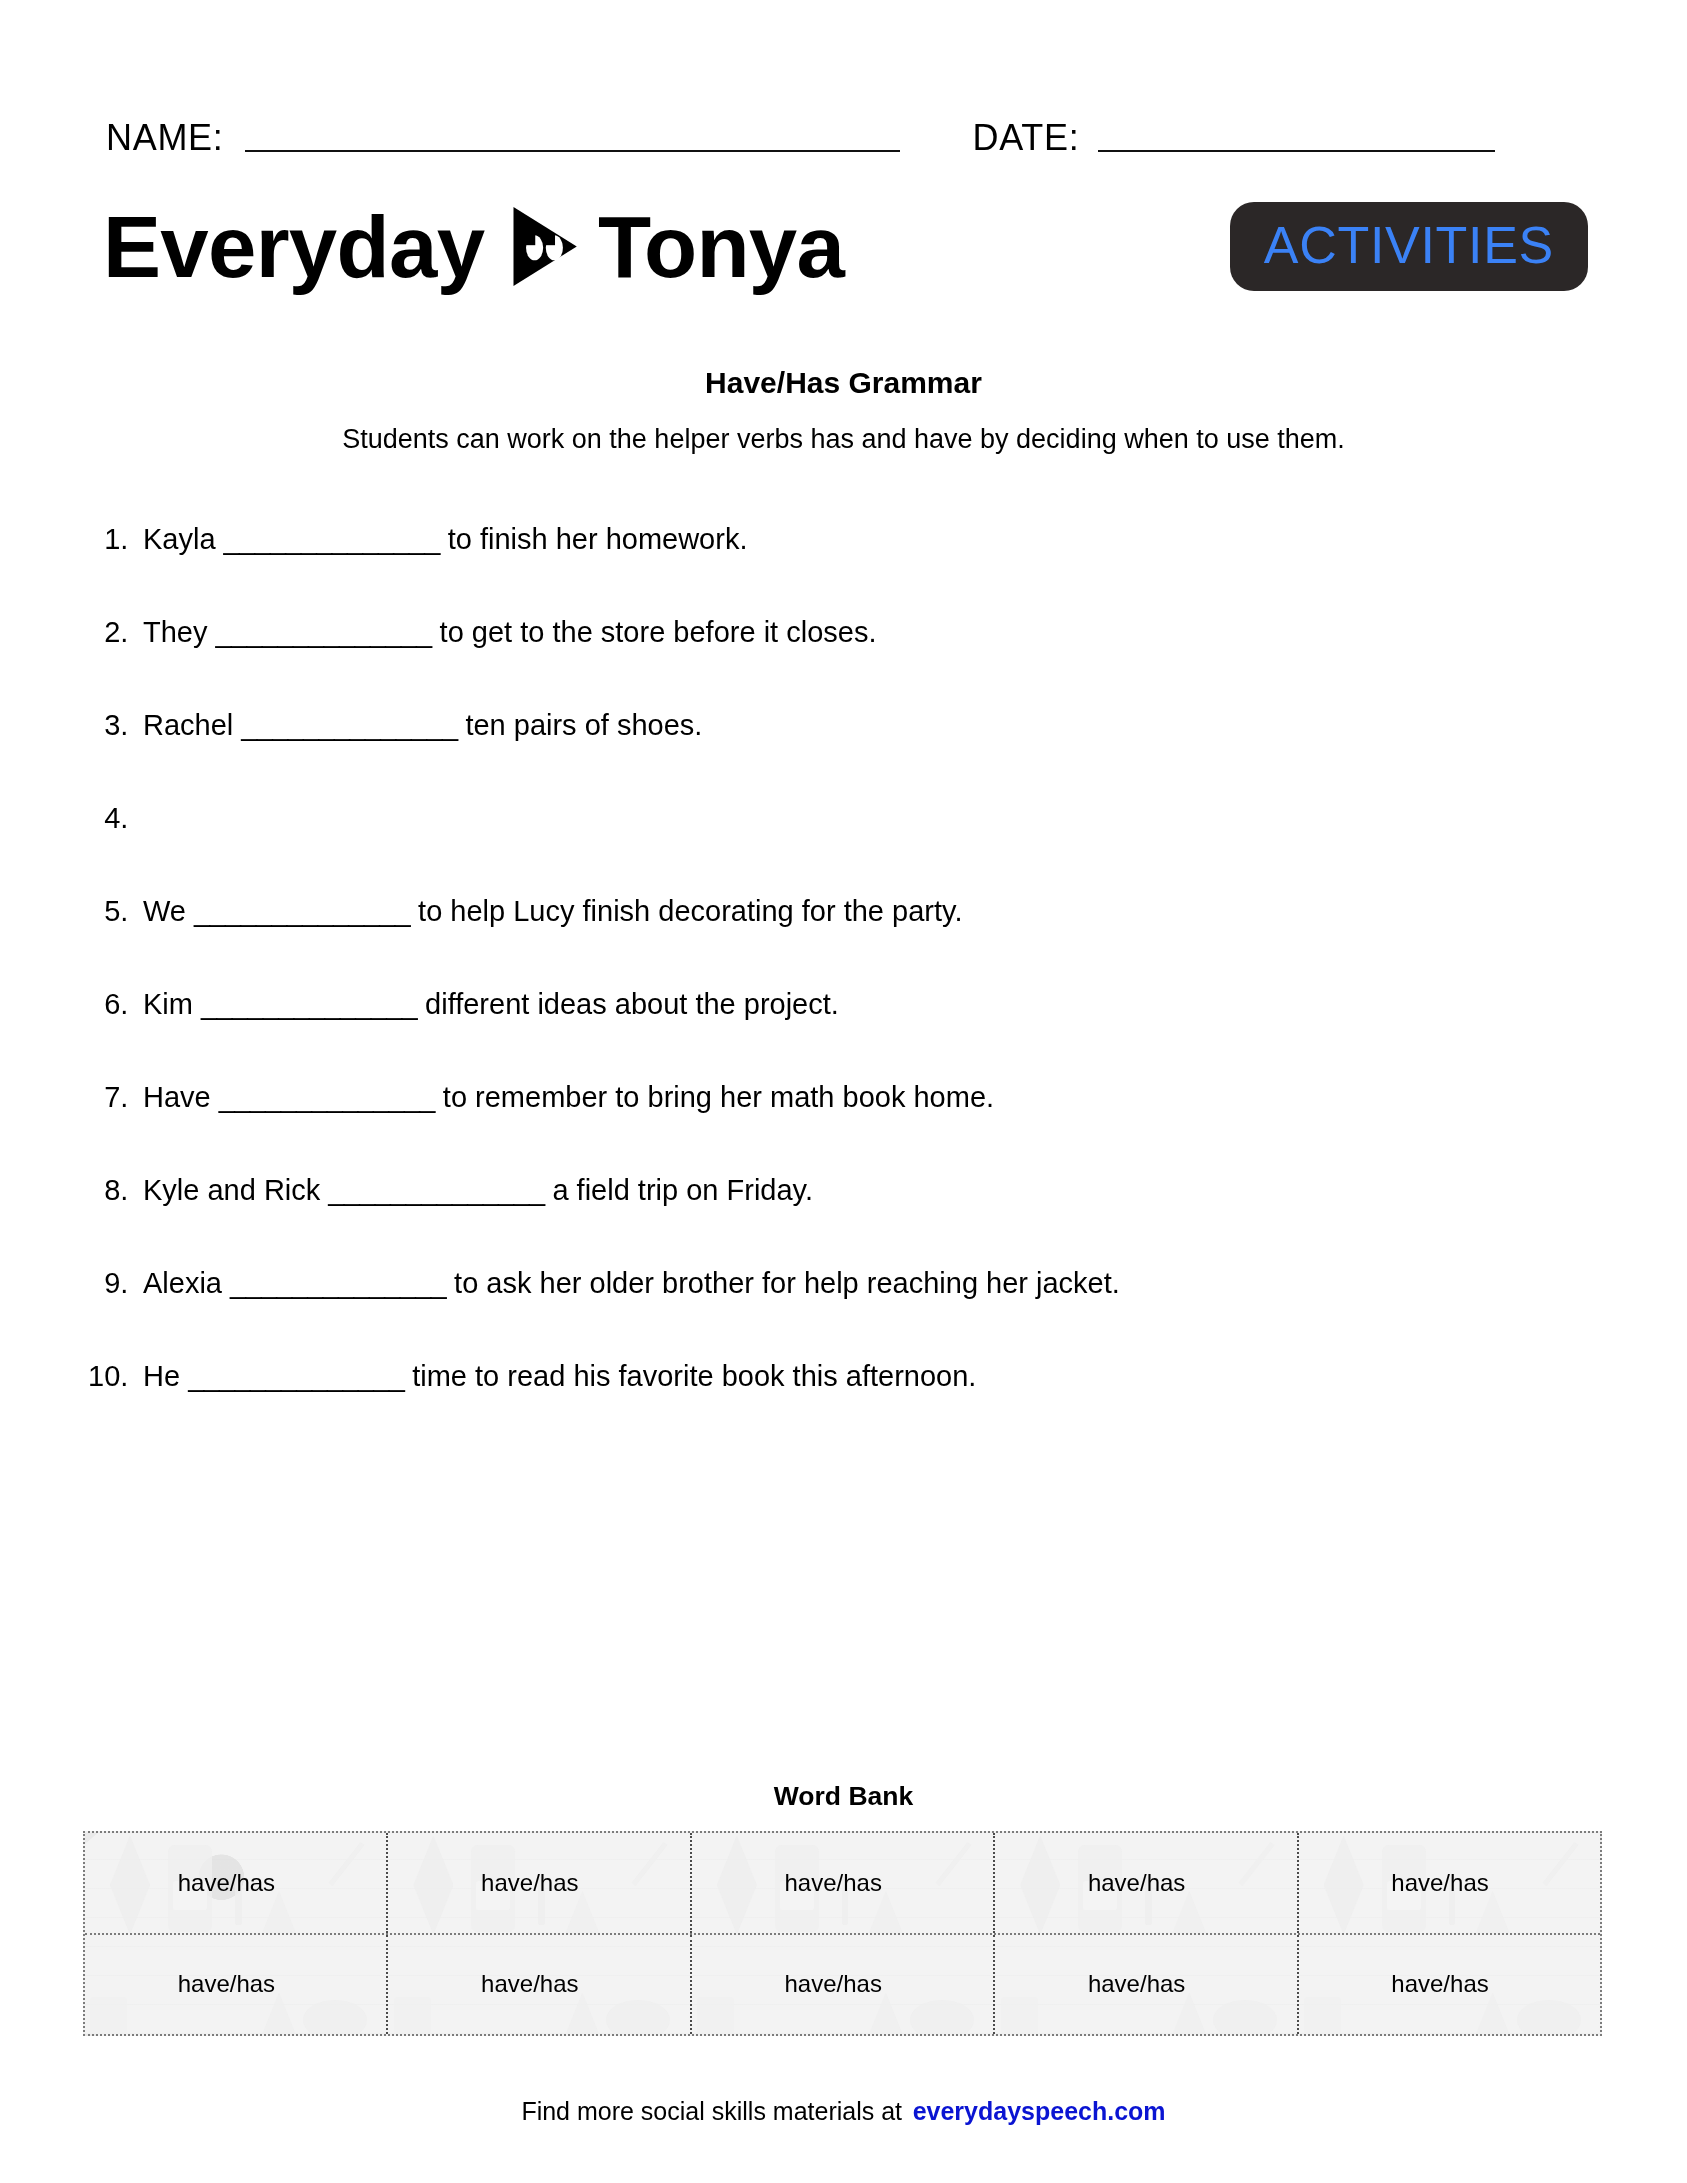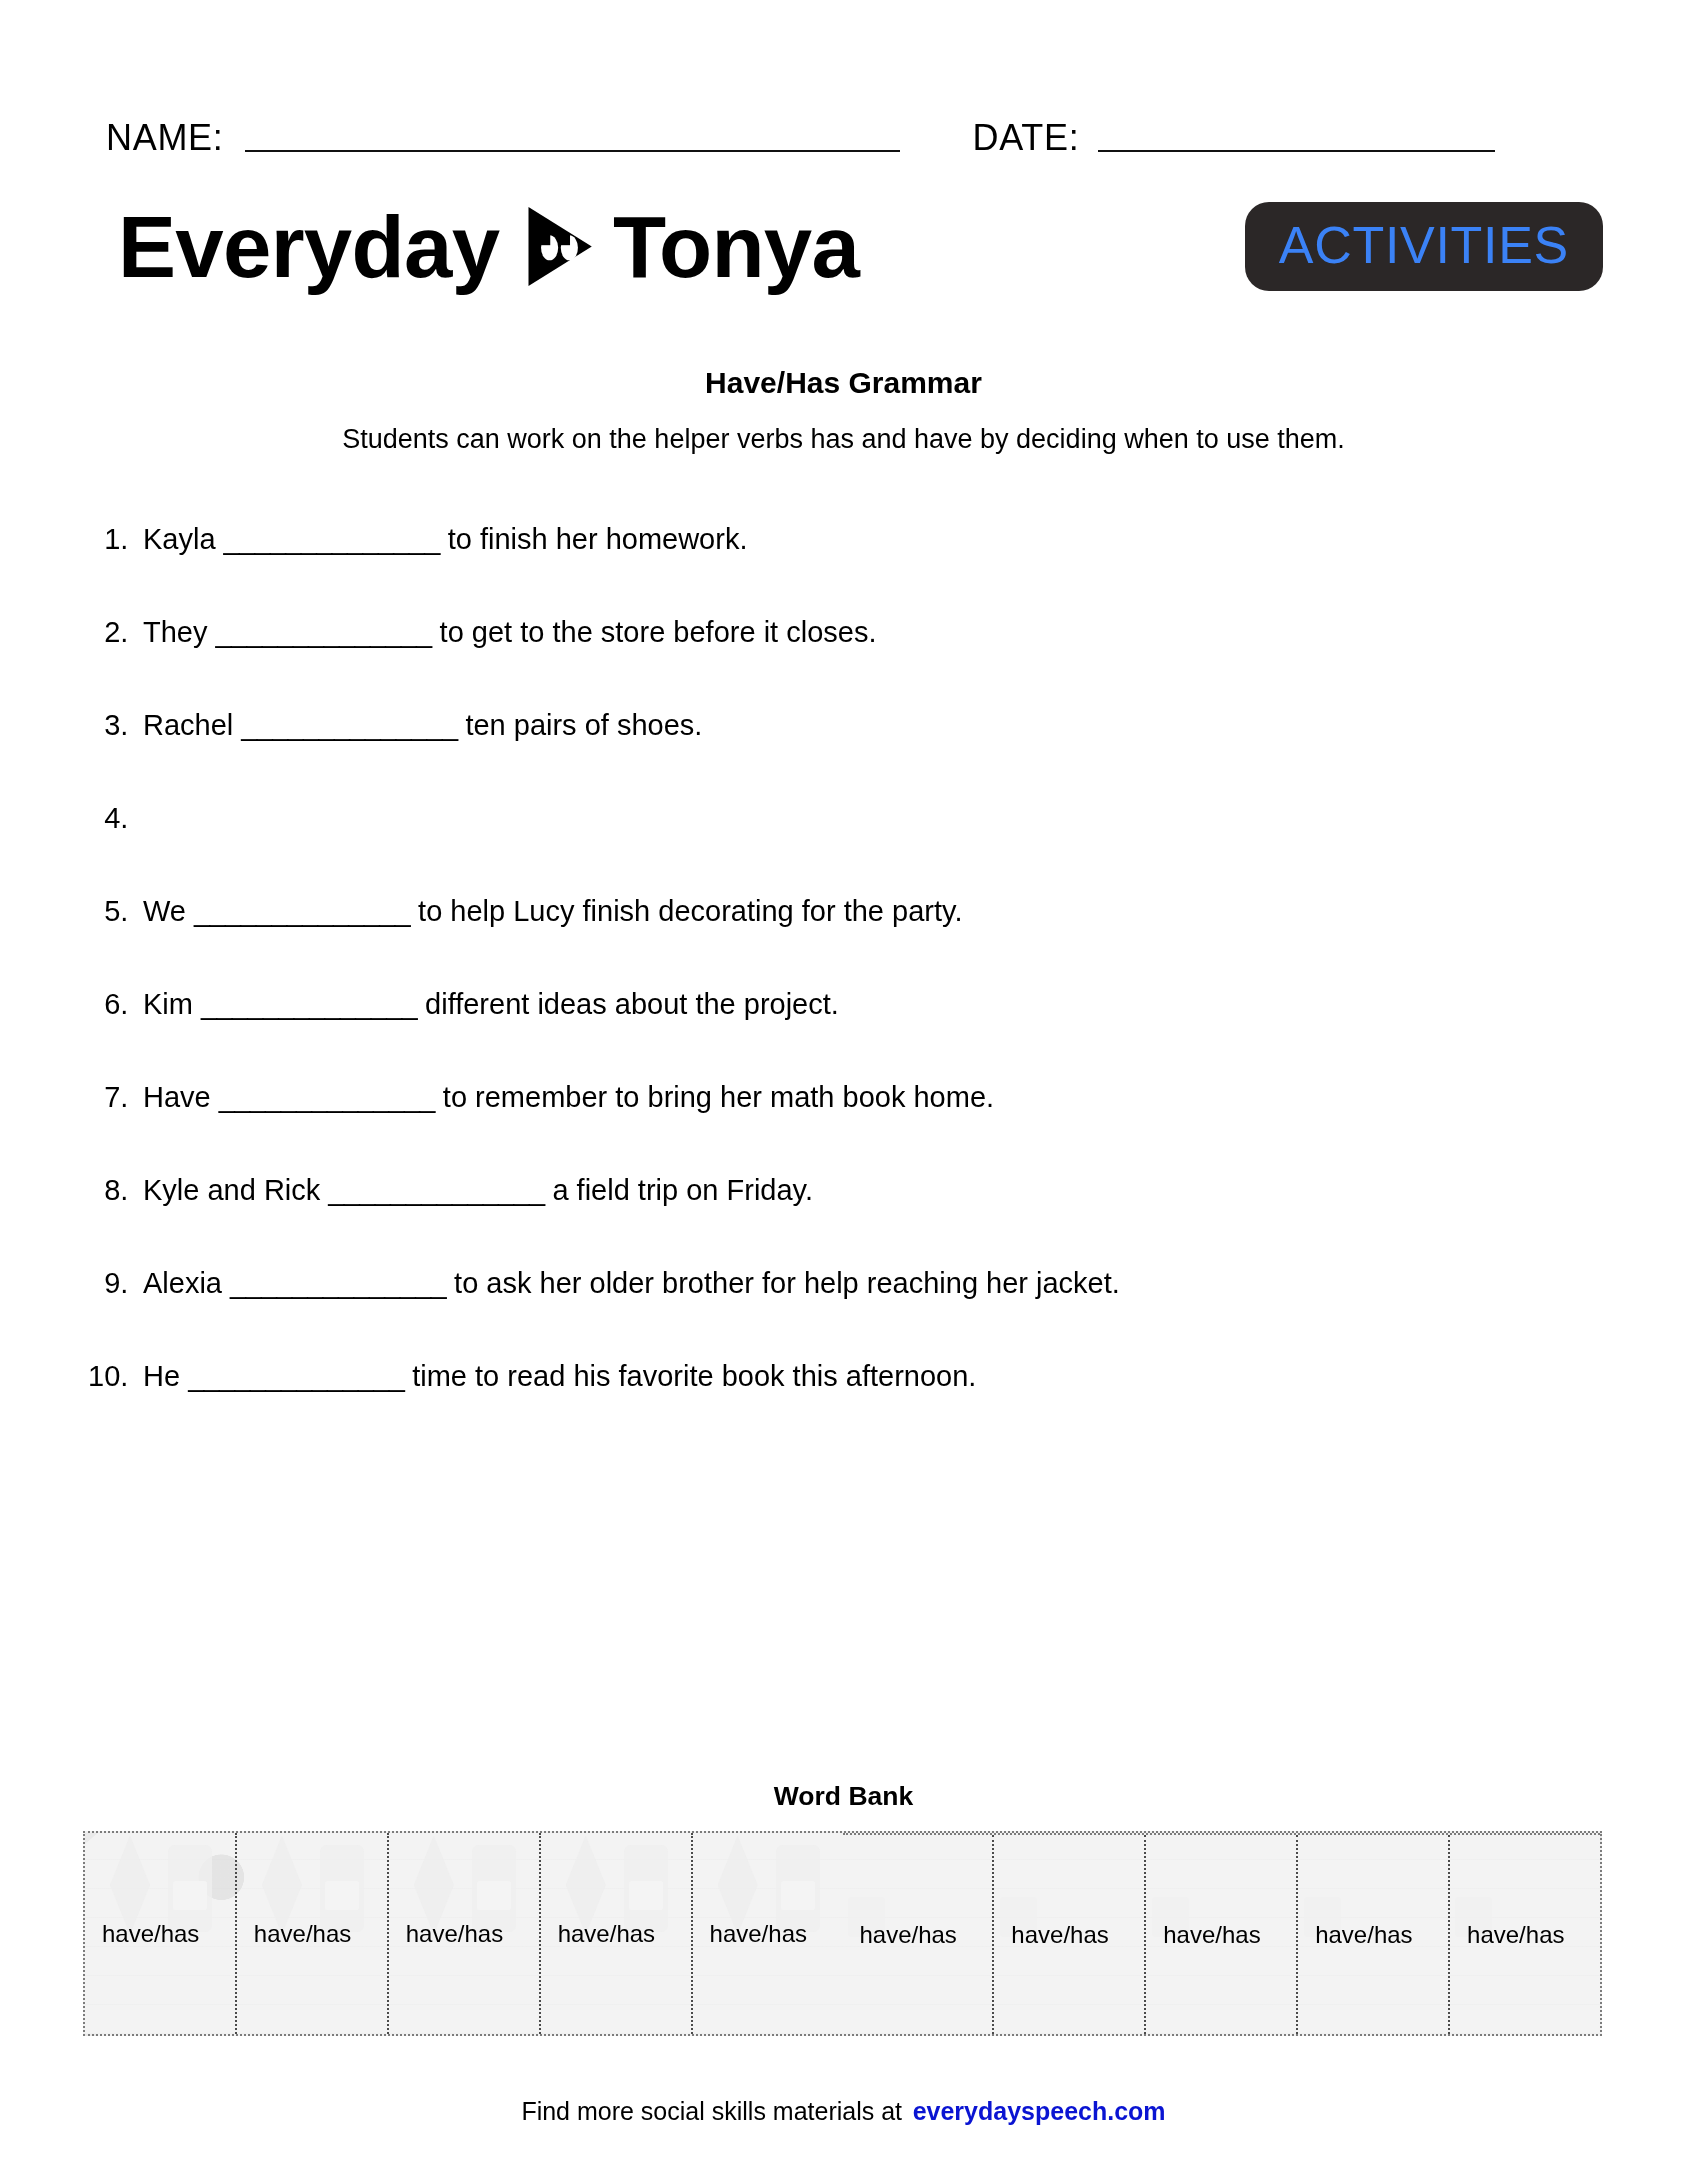--- a/index.html
+++ b/index.html
@@ -46,21 +46,21 @@
     border-bottom: 2.6px solid #111;
     margin-bottom: 6.6px;
   }
   .nd-rule.name { width: 655px; margin-left: 21px; }
   .nd-rule.date { width: 397px; margin-left: 18.5px; }
   .nd-gap { width: 73px; }
 
   
   .logo-bar {
     position: absolute;
-    left: 118px;
+    left: 103px;
     top: 180px;
     width: 1485px;
     height: 132px;
     display: flex;
     align-items: center;
   }
   .logo-word {
     font-size: 87px;
     font-weight: 700;
     line-height: 1;
@@ -158,21 +158,21 @@
     width: 1519px;
     height: 205px;
     box-sizing: border-box;
     border: 2px dotted #7c7c7c;
     background-color: #f3f3f3;
     background-image:
       radial-gradient(circle at 9% 22%, rgba(215,215,215,0.55) 0 22.5px, rgba(0,0,0,0) 23px),
       linear-gradient(140deg, rgba(225,225,225,0.5) 0 8px, rgba(0,0,0,0) 8.6px),
       repeating-linear-gradient(0deg, rgba(236,236,236,0.55) 0 1.3px, rgba(0,0,0,0) 1.3px 29px);
     display: flex;
-    flex-direction: row;
+    flex-direction: column;
   }
   .wb-row {
     flex: 1 1 0;
     display: flex;
     position: relative;
   }
   .wb-row + .wb-row {
     border-top: 2px dotted #7c7c7c;
   }
   .wb-cell {

